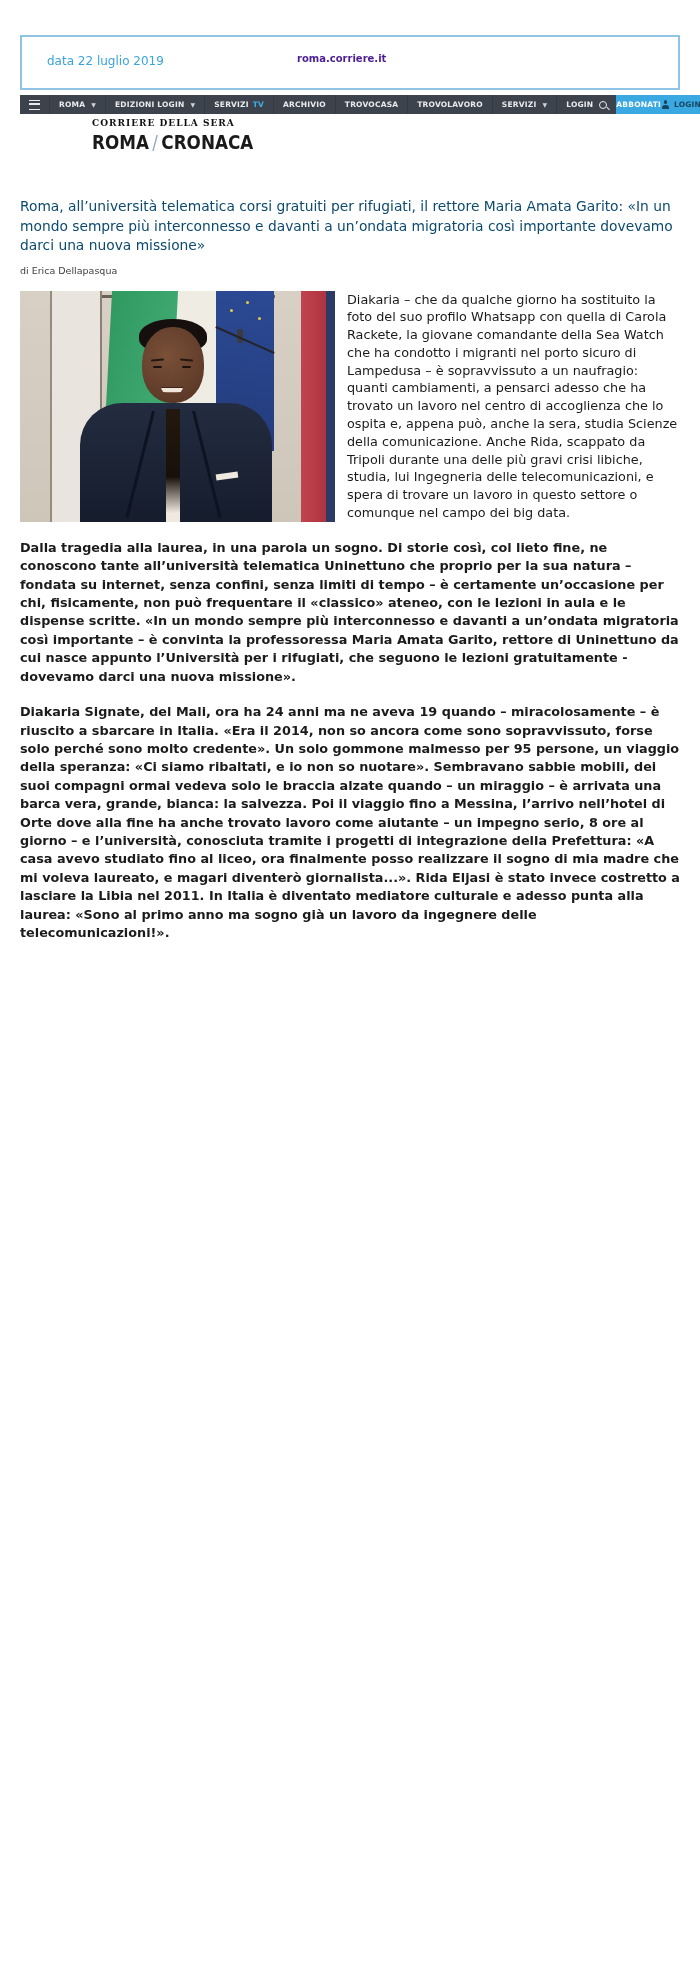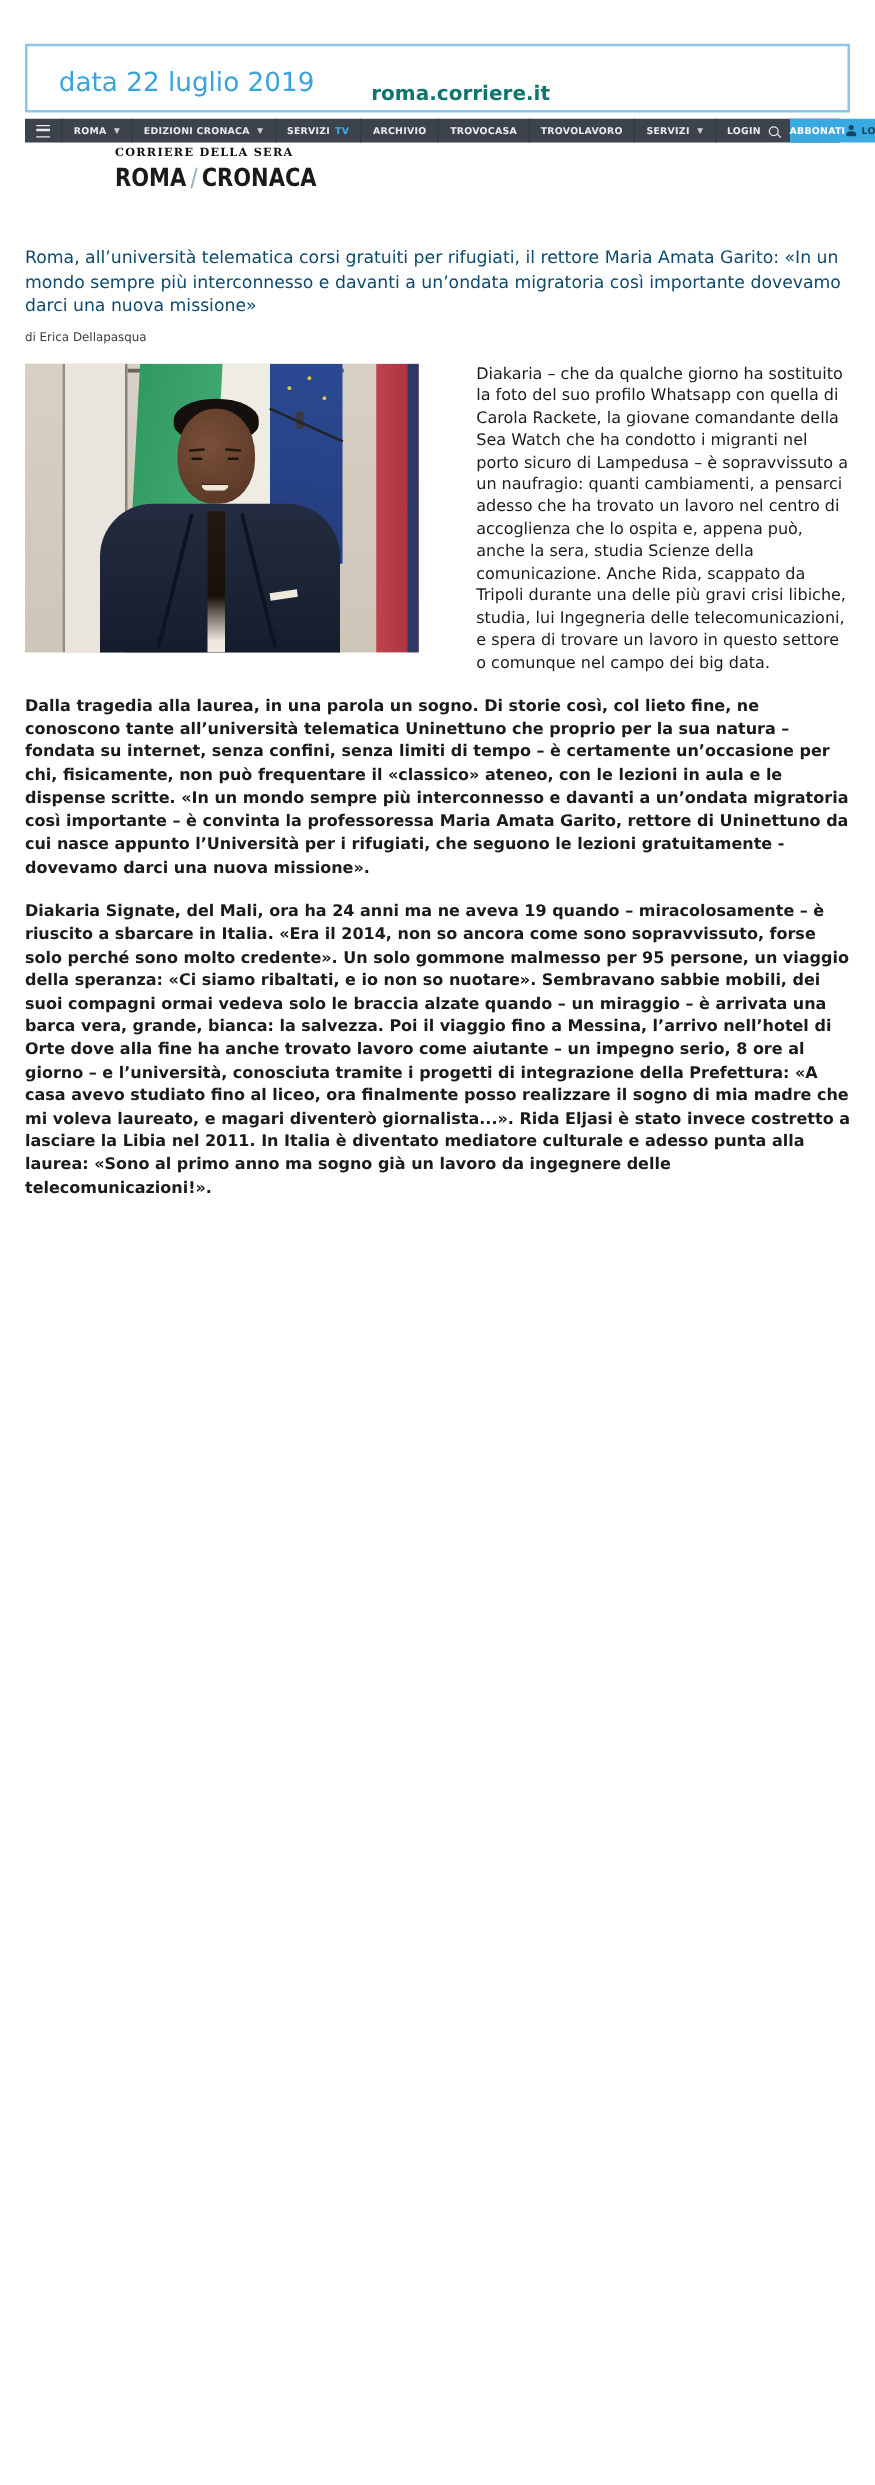--- a/index.html
+++ b/index.html
@@ -1,22 +1,22 @@
 <!DOCTYPE html>
 <html lang="it"><head>
 <meta charset="utf-8">
 <style>
   html,body{margin:0;padding:0;background:#ffffff;}
   body{width:700px;height:1988px;position:relative;font-family:"DejaVu Sans",sans-serif;color:#1b1b1b;overflow:hidden;}
   .page{position:relative;width:700px;height:1988px;background:#fff;}
 
   
   .top-box{position:absolute;left:20px;top:35px;width:656px;height:51px;border:2px solid #8fc4e6;background:#fff;}
-  .top-box .date{position:absolute;left:25px;top:17px;font-size:21px;color:#3aa4da;}
-  .top-box .site{position:absolute;left:275px;top:28px;font-size:16px;font-weight:bold;color:#0f766e;}
+  .top-box .date{position:absolute;left:25px;top:17px;font-size:12px;color:#3aa4da;}
+  .top-box .site{position:absolute;left:275px;top:16px;font-size:10px;font-weight:bold;color:#4c1d95;}
 
   
   .navbar{position:absolute;left:20px;top:95px;width:652px;height:19px;background:#3d434c;display:flex;align-items:stretch;font-size:7.5px;font-weight:bold;color:#e9ebee;letter-spacing:.2px;}
   .nav-item{display:flex;align-items:center;gap:4px;padding:0 9px;white-space:nowrap;}
   .nav-item + .nav-item{border-left:1px solid #343a43;}
   .chev{font-size:6px;color:#cfd3d8;margin-left:2px;}
   .accent-tv{color:#3eafe8;}
   .hamburger{width:11px;height:8px;display:inline-block;border-top:1.6px solid #e9ebee;border-bottom:1.6px solid #e9ebee;position:relative;}
   .hamburger::after{content:"";position:absolute;left:0;right:0;top:2.8px;height:1.6px;background:#e9ebee;}
   .search-glyph{display:inline-block;width:6px;height:6px;border:1.4px solid #e9ebee;border-radius:50%;position:relative;margin-left:2px;}
@@ -54,21 +54,21 @@
   .photo .flag-red-blue{position:absolute;right:0;top:0;width:9px;height:231px;background:#2c3a66;}
   .photo .head{position:absolute;left:122px;top:36px;width:62px;height:76px;border-radius:48% 48% 46% 46%;background:radial-gradient(circle at 40% 38%,#7a5038,#5d3a28 75%);}
   .photo .hair{position:absolute;left:119px;top:28px;width:68px;height:34px;border-radius:50% 50% 40% 40%;background:#15100d;}
   .photo .brow{position:absolute;width:13px;height:2.4px;border-radius:2px;background:#241710;top:68px;}
   .photo .eye{position:absolute;width:9px;height:2.6px;border-radius:2px;background:#1c1210;top:75px;}
   .photo .smile{position:absolute;left:141px;top:96px;width:22px;height:5px;border-radius:0 0 10px 10px;background:#f0e6da;border-top:1px solid #3c241a;}
   .photo .torso{position:absolute;left:60px;top:112px;width:192px;height:130px;border-radius:42px 42px 0 0;background:linear-gradient(180deg,#232c40,#141b2b);}
   .photo .lapel{position:absolute;top:120px;width:3px;height:110px;background:#0d1320;transform-origin:top;}
   .photo .shirt{position:absolute;left:146px;top:118px;width:14px;height:113px;background:linear-gradient(180deg,#23180f,#17100a 60%,#efe9df 92%);}
   .photo .pocket-square{position:absolute;left:196px;top:182px;width:22px;height:6px;background:#efeae0;transform:rotate(-8deg);}
-  .lead-text{flex:1;font-size:12.8px;line-height:17.8px;color:#1b1b1b;margin-left:34px;}
+  .lead-text{flex:1;font-size:12.8px;line-height:17.8px;color:#1b1b1b;}
 
   .body-par{font-size:12.8px;line-height:18.4px;color:#1b1b1b;margin-top:17px;width:660px;font-weight:bold;}
 </style>
 </head>
 <body>
 
 <div class="page">
 
   <div class="top-box">
     <span class="date">data 22 luglio 2019</span>
@@ -77,21 +77,21 @@
 
   <div class="navbar">
     <span class="nav-item">
         <span class="hamburger"></span>
       </span>
     <span class="nav-item">
         <span>ROMA</span>
         <span class="chev">▼</span>
       </span>
     <span class="nav-item">
-        <span>EDIZIONI CRONACA</span>
+        <span>EDIZIONI LOGIN</span>
         <span class="chev">▼</span>
       </span>
     <span class="nav-item">
         <span>SERVIZI</span>
         <span class="accent-tv">TV</span>
       </span>
     <span class="nav-item">
         <span>ARCHIVIO</span>
       </span>
     <span class="nav-item">

